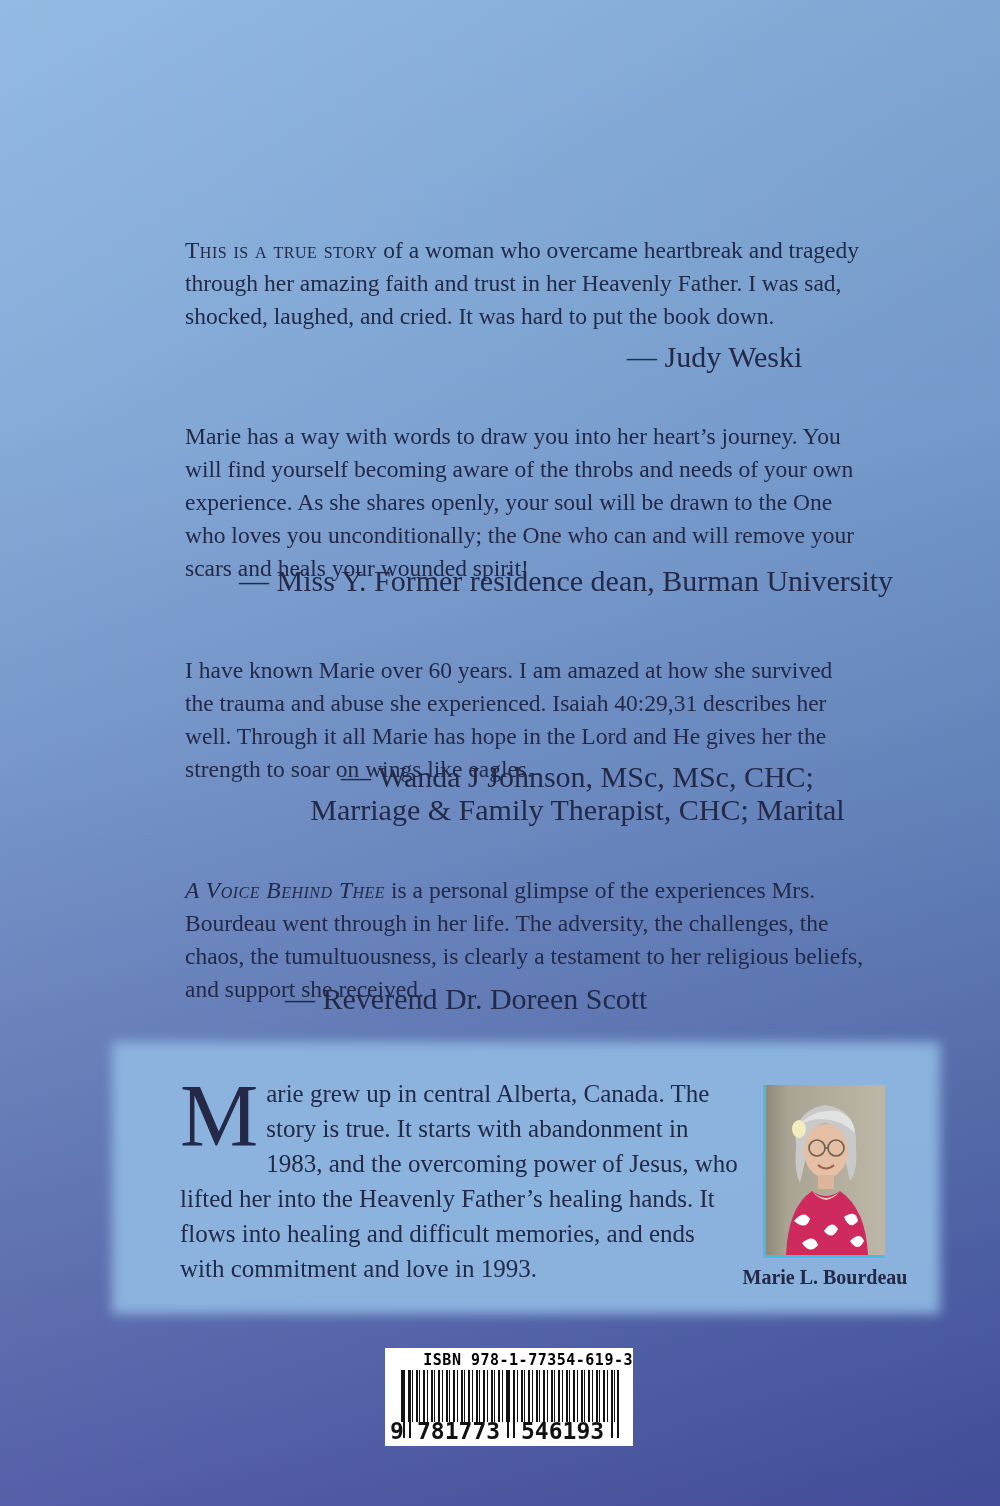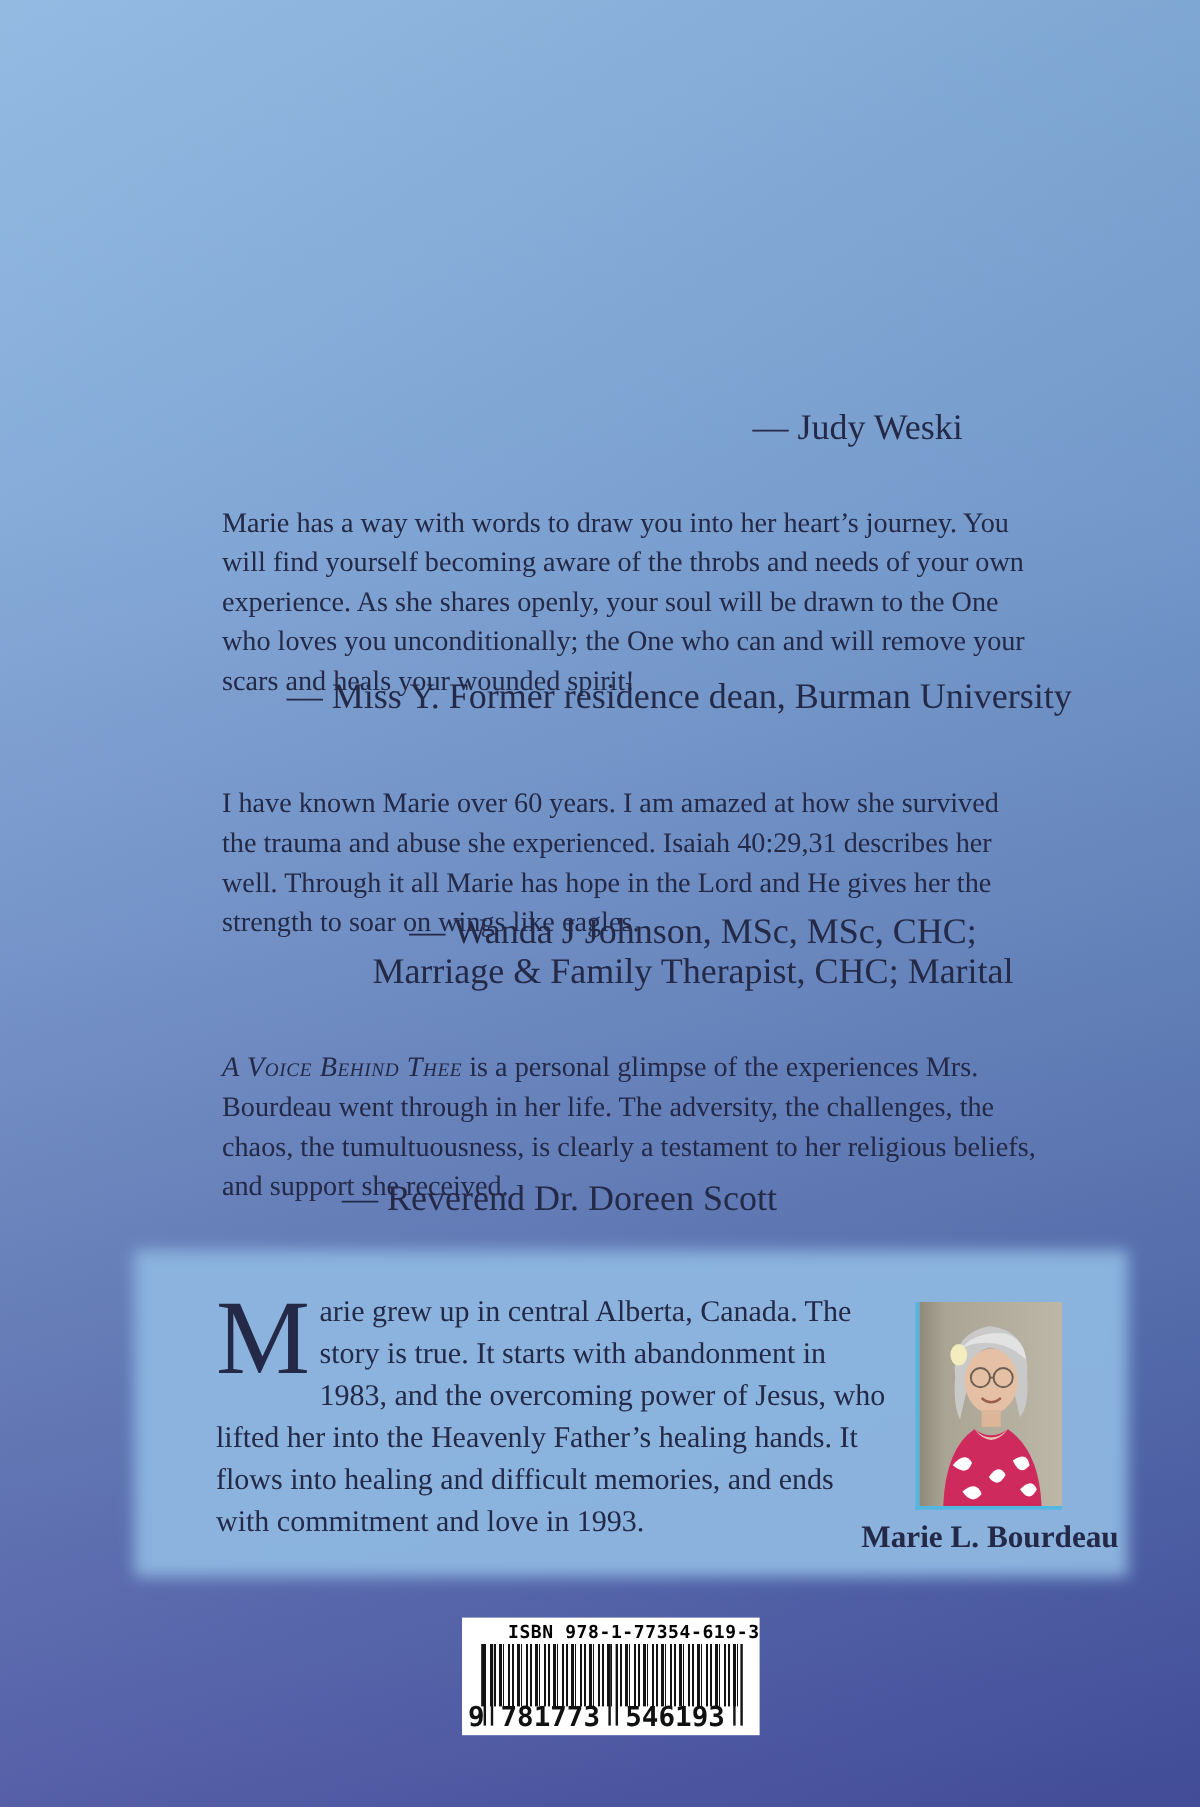--- a/index.html
+++ b/index.html
@@ -42,21 +42,21 @@
   .bio{
     position:absolute;left:180px;top:1076px;width:560px;
     font-size:25px;line-height:35px;color:#232946;
   }
   .dropcap{
     float:left;font-size:88px;line-height:72px;padding:4px 8px 0 0;
     color:#232946;font-weight:normal;
   }
   .author-name{
     position:absolute;left:690px;top:1266px;width:270px;text-align:center;
-    font-weight:bold;font-size:26px;color:#232946;
+    font-weight:bold;font-size:20px;color:#232946;
   }
   
   .photo{
     position:absolute;left:763px;top:1085px;width:122px;height:173px;
     border-left:3px solid #4fb7e0;border-bottom:3px solid #4fb7e0;
     box-sizing:border-box;overflow:hidden;
   }
   .photo svg{display:block;}
   
   .barcode{
@@ -83,20 +83,21 @@
   .d1{left:5px;} .d2{left:32px;} .d3{left:136px;}
 </style>
 </head>
 <body>
 
 <div class="cover">
 
   <div class="band"></div>
 
 
+  <p class="para" style="top:210px;"><span class="sc">This is a true story</span><span> of a woman who overcame heartbreak and tragedy through her amazing faith and trust in her Heavenly Father. I was sad, shocked, laughed, and cried. It was hard to put the book down.</span></p>
   <div class="attr attr-judy">— Judy Weski</div>
 
   <p class="para" style="top:400px;margin-top:20px;">Marie has a way with words to draw you into her heart’s journey. You will find yourself becoming aware of the throbs and needs of your own experience. As she shares openly, your soul will be drawn to the One who loves you unconditionally; the One who can and will remove your scars and heals your wounded spirit!</p>
   <div class="attr attr-missy">— Miss Y. Former residence dean, Burman University</div>
 
   <p class="para" style="top:630px;">I have known Marie over 60 years. I am amazed at how she survived the trauma and abuse she experienced. Isaiah 40:29,31 describes her well. Through it all Marie has hope in the Lord and He gives her the strength to soar on wings like eagles.</p>
   <div class="attr attr-wanda1">— Wanda J Johnson, MSc, MSc, CHC;</div>
   <div class="attr attr-wanda2">Marriage &amp; Family Therapist, CHC; Marital</div>
 
   <p class="para" style="top:850px;"><span class="sc-italic">A Voice Behind Thee</span><span> is a personal glimpse of the experiences Mrs. Bourdeau went through in her life. The adversity, the challenges, the chaos, the tumultuousness, is clearly a testament to her religious beliefs, and support she received.</span></p>

